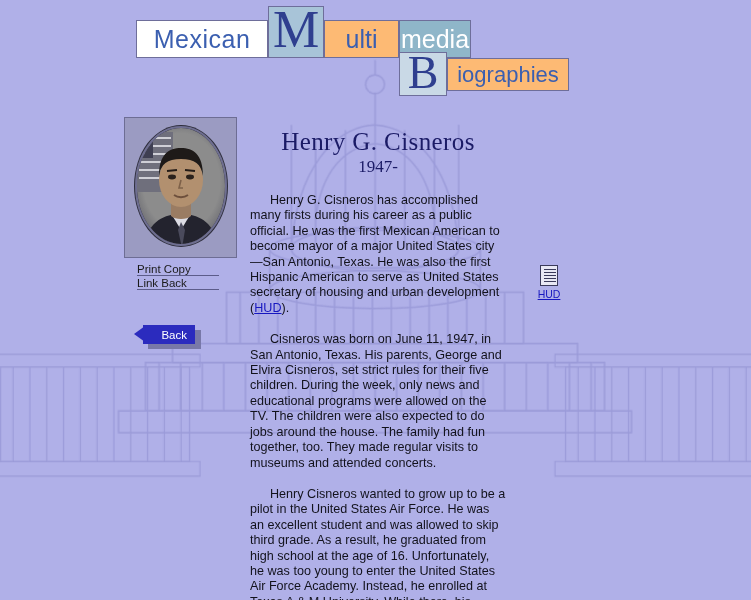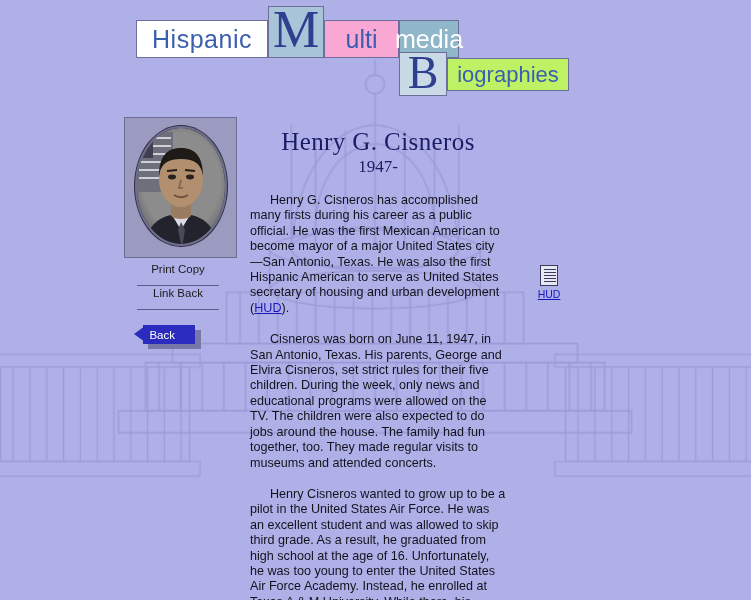--- a/index.html
+++ b/index.html
@@ -57,45 +57,45 @@
     background: #a8c4d8;
     color: #2f3f8f;
     font-family: "Liberation Serif", serif;
     font-size: 52px;
     line-height: 48px;
     padding-bottom: 4px;
   }
   .mast-ulti {
     left: 324px; top: 20px;
     width: 75px; height: 38px;
-    background: #f9a8d4;
+    background: #fdba74;
     color: #3b5fb0;
     font-size: 25px;
   }
   .mast-media {
     left: 399px; top: 20px;
-    width: 60px; height: 38px;
+    width: 72px; height: 38px;
     background: #8fb6c9;
     color: #ffffff;
     font-size: 25px;
   }
   .mast-b {
     left: 399px; top: 52px;
     width: 48px; height: 44px;
     background: #c9d9e6;
     color: #2f3f8f;
     font-family: "Liberation Serif", serif;
     font-size: 46px;
     line-height: 42px;
     padding-bottom: 3px;
   }
   .mast-iographies {
     left: 447px; top: 58px;
     width: 122px; height: 33px;
-    background: #bef264;
+    background: #fdba74;
     color: #3b5fb0;
     font-size: 22px;
   }
 
   
   .portrait-frame {
     position: absolute;
     left: 124px; top: 117px;
     width: 113px; height: 141px;
     background: #9e9ec4;
@@ -109,26 +109,25 @@
   .left-links {
     position: absolute;
     left: 137px; top: 262px;
     width: 82px;
     z-index: 4;
   }
   .left-link {
     display: block;
     font-size: 11.5px;
     color: #1a1a1a;
-    padding: 1px 0 10px 0;
+    padding: 1px 0 0 0;
     border-bottom: 1px solid #5c5c8a;
     width: 82px;
     text-decoration: none;
     cursor: pointer;
-    text-align: center;
   }
   .left-link.second { width: 82px; }
 
   
   .back-btn {
     position: absolute;
     left: 143px; top: 325px;
     width: 58px; height: 24px;
     z-index: 4;
     cursor: pointer;
@@ -140,21 +139,21 @@
     background: #7878a8;
   }
   .back-btn .body {
     position: absolute;
     left: 0; top: 0;
     width: 52px; height: 19px;
     background: #2b2bbe;
     display: flex;
     align-items: center;
     justify-content: flex-end;
-    padding-right: 20px;
+    padding-right: 8px;
     box-sizing: border-box;
   }
   .back-btn .label {
     color: #ffffff;
     font-size: 11.5px;
   }
   .back-btn .arrow {
     position: absolute;
     left: -9px; top: 1px;
     width: 0; height: 0;
@@ -268,21 +267,21 @@
         <path d="M-90,-60 L90,-60 L90,30 L-90,30 Z"></path>
         <path d="M-78,-60 L-78,30 M-62,-60 L-62,30 M-46,-60 L-46,30 M-30,-60 L-30,30 M-14,-60 L-14,30 M2,-60 L2,30 M18,-60 L18,30 M34,-60 L34,30 M50,-60 L50,30 M66,-60 L66,30 M82,-60 L82,30"></path>
         <path d="M-100,-72 L100,-72 L100,-60 L-100,-60 Z"></path>
         <path d="M-100,30 L100,30 L100,44 L-100,44 Z"></path>
       </g>
     </g>
   </svg>
 </div>
 
 <div class="masthead">
-  <div class="mast-box mast-harcourt">Hispanic</div>
+  <div class="mast-box mast-harcourt">Mexican</div>
   <div class="mast-box mast-m">M</div>
   <div class="mast-box mast-ulti">ulti</div>
   <div class="mast-box mast-media">media</div>
   <div class="mast-box mast-b">B</div>
   <div class="mast-box mast-iographies">iographies</div>
 </div>
 
 <div class="portrait-frame">
   <svg width="113" height="141" viewBox="0 0 113 141">
     <defs>

